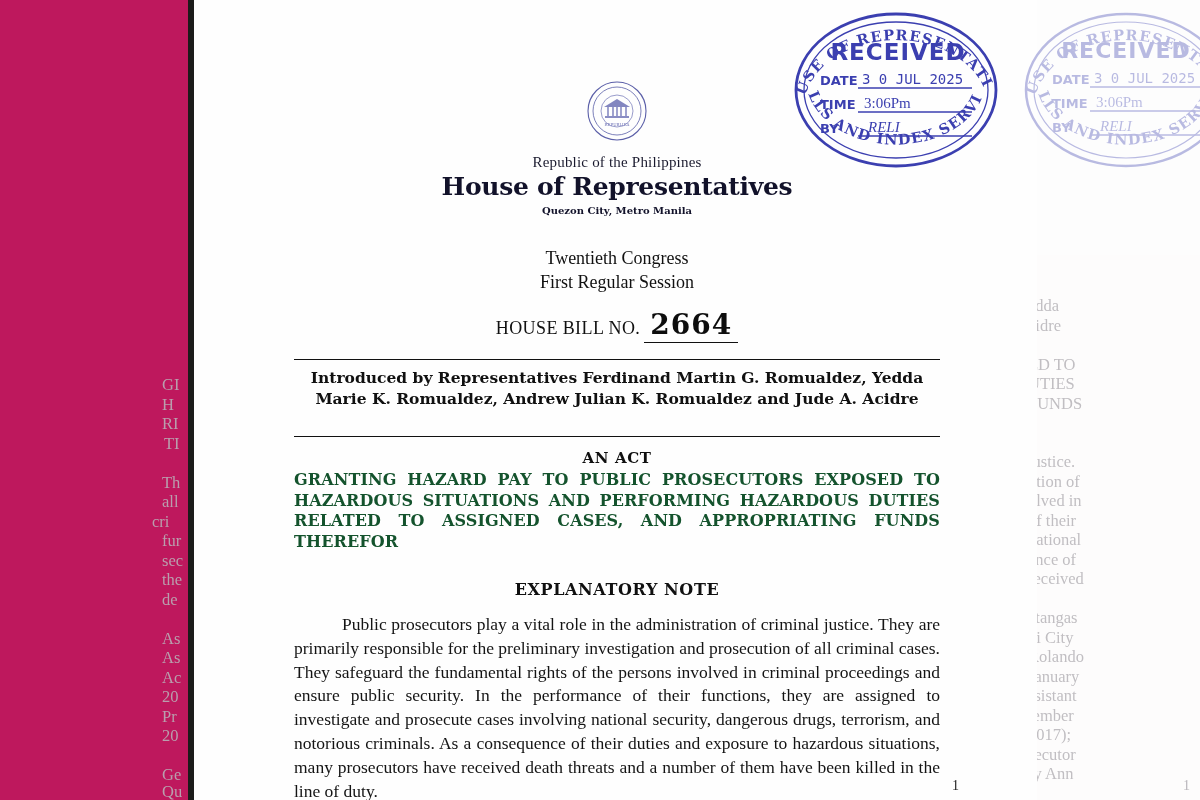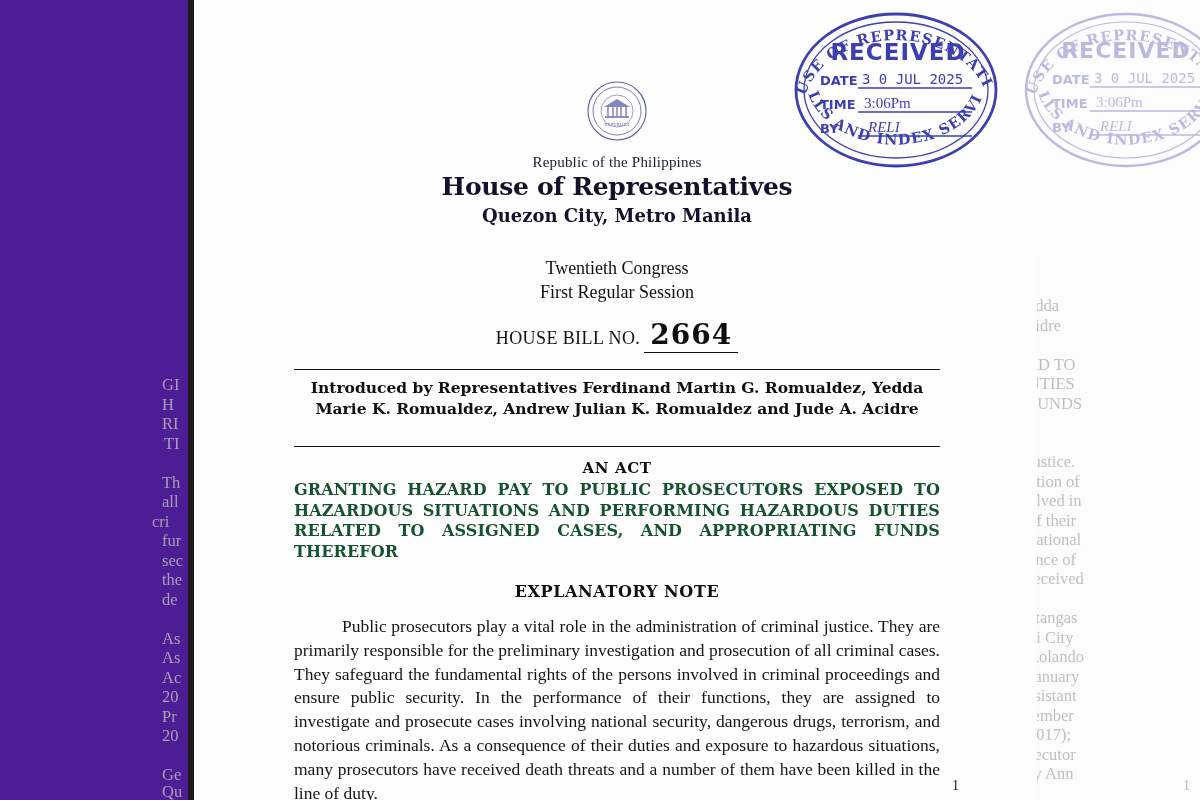--- a/index.html
+++ b/index.html
@@ -28,21 +28,21 @@
     height: 800px;
     background: #1c1b1a;
     z-index: 6;
   }
   .scan-edge-left {
     position: absolute;
     left: 0;
     top: 0;
     width: 188px;
     height: 800px;
-    background: #4c1d95;
+    background: #be185d;
     z-index: 2;
     overflow: hidden;
   }
   
   .ghost {
     position: absolute;
     color: #b9b6bb;
     opacity: .85;
     font-family: "Liberation Serif", serif;
     z-index: 3;
@@ -111,21 +111,21 @@
     font-weight: 700;
     font-size: 25px;
     letter-spacing: -.3px;
     color: #12122a;
     margin-top: 2px;
     line-height: 1.15;
   }
   .mh-city {
     font-family: "DejaVu Serif", serif;
     font-weight: 700;
-    font-size: 18px;
+    font-size: 10px;
     color: #12122a;
     margin-top: 3px;
   }
 
   .congress {
     text-align: center;
     margin-top: 30px;
     font-size: 18px;
     line-height: 1.35;
     color: #111;
@@ -183,21 +183,21 @@
     letter-spacing: .1px;
     margin-top: 3px;
     color: #14532d;
   }
   .expnote {
     text-align: center;
     font-family: "DejaVu Serif", serif;
     font-weight: 700;
     font-size: 16px;
     letter-spacing: .6px;
-    margin-top: 20px;
+    margin-top: 28px;
     color: #101010;
   }
 
   .para {
     font-family: "Liberation Serif", serif;
     font-size: 17.5px;
     line-height: 1.36;
     text-align: justify;
     color: #141414;
     margin-top: 14px;

